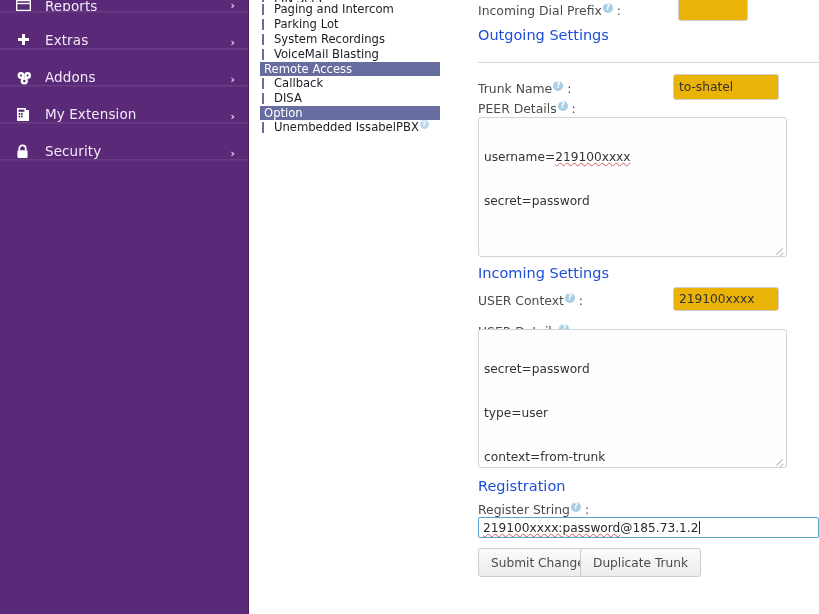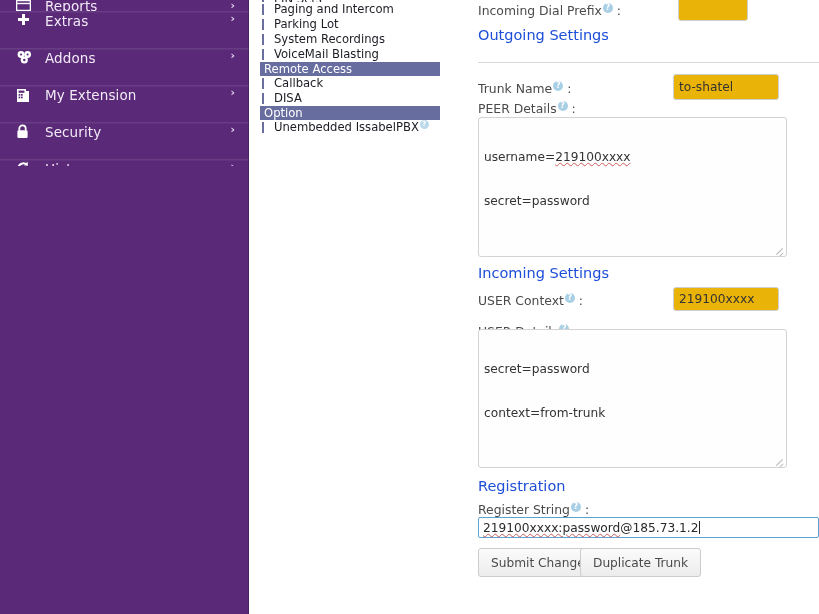--- a/index.html
+++ b/index.html
@@ -22,21 +22,21 @@
     position: absolute;
     left: 0; top: 0;
     width: 249px;
     height: 614px;
     background: #5a2a78;
   }
   .sb-item {
     position: relative;
     height: 37px;
     display: flex;
-    align-items: flex-start;
+    align-items: flex-end;
     padding: 0 14px 0 16px;
     border-bottom: 1px solid rgba(255,255,255,0.09);
     border-top: 1px solid rgba(255,255,255,0.045);
     color: #f2eaf7;
     font-size: 13.5px;
     cursor: pointer;
   }
   .sb-item.partial {
     height: 12px;
     overflow: hidden;
@@ -417,20 +417,21 @@
     <div class="frow flabel" style="top:293px;">
       <span>USER Context</span><span class="qhelp">?</span> :
     </div>
     <input class="tinput" style="top: 287px; left: 203px; width: 106px; height: 24px;" value="219100xxxx">
 
     <div class="frow flabel" style="top:324px;">
       <span>USER Details</span><span class="qhelp">?</span> :
     </div>
     <div class="tarea" style="top:329px; left:8px; width:309px; height:139px;">
       <div>secret=password</div>
+      <div>type=user</div>
       <div>context=from-trunk</div>
       <span class="grip"></span>
     </div>
 
     <div class="frow section-title" style="top:478px;">Registration</div>
 
     <div class="frow flabel" style="top:502px;">
       <span>Register String</span><span class="qhelp">?</span> :
     </div>
     <div class="regfield" style="top:517px;">

